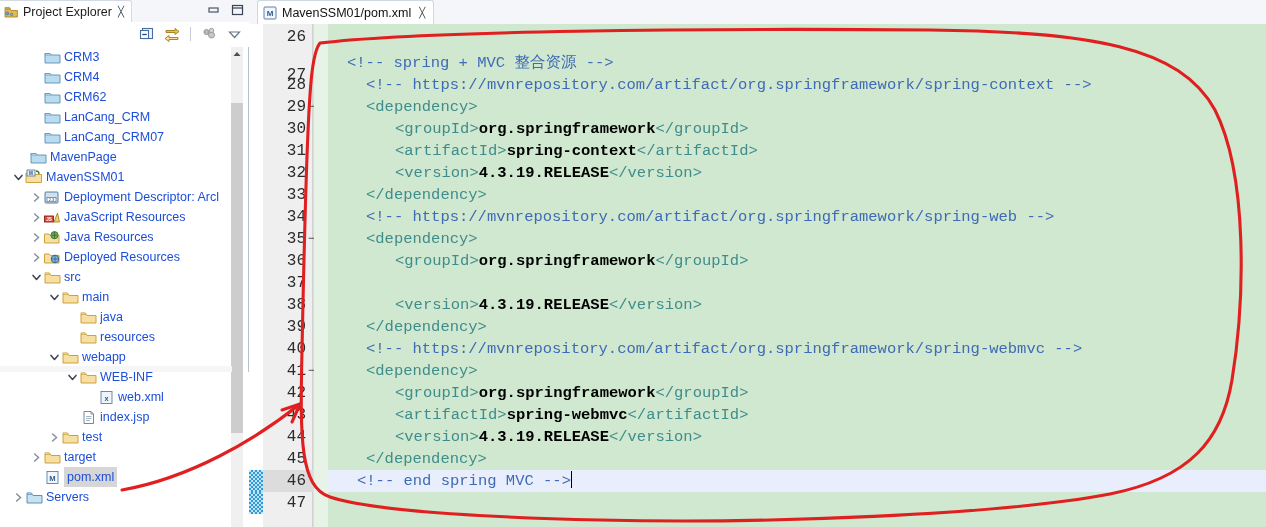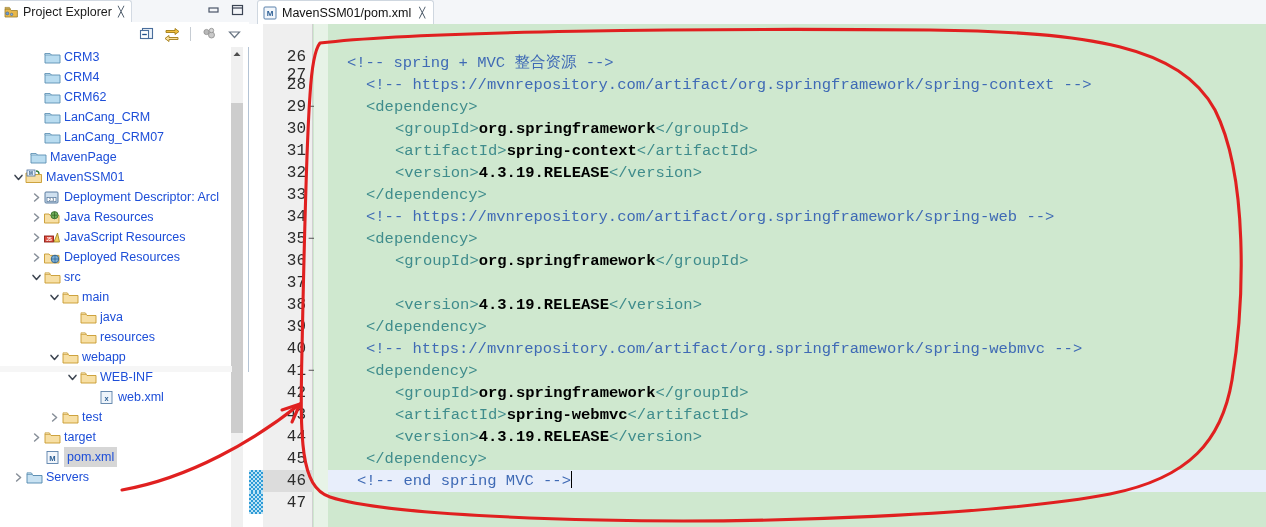--- a/index.html
+++ b/index.html
@@ -384,41 +384,41 @@
           <span class="lbl">Deployment Descriptor: Arcl</span>
         </div>
         <div class="tree-row" style="padding-left: 30px;">
           <span class="twisty">
             <svg width="11" height="11" viewBox="0 0 11 11">
               <path d="M3.6 2 L7.6 5.5 L3.6 9" fill="none" stroke="#868e98" stroke-width="1.5" stroke-linecap="round" stroke-linejoin="round"></path>
             </svg>
           </span>
           <span class="ic">
             <svg width="18" height="15" viewBox="0 0 18 15">
+              <rect x="1.5" y="6" width="9" height="6" fill="#e04a3c" stroke="#8a2018" stroke-width="0.9"></rect>
+              <text x="6" y="11" font-size="4.6" font-family="Liberation Sans, sans-serif" fill="#ffffff" text-anchor="middle" font-weight="bold">JS</text>
+              <path d="M11 12 L14.5 3 L16.5 12 Z" fill="#f2d15e" stroke="#9b7c16" stroke-width="0.8"></path>
+            </svg>
+          </span>
+          <span class="lbl">JavaScript Resources</span>
+        </div>
+        <div class="tree-row" style="padding-left: 30px;">
+          <span class="twisty">
+            <svg width="11" height="11" viewBox="0 0 11 11">
+              <path d="M3.6 2 L7.6 5.5 L3.6 9" fill="none" stroke="#868e98" stroke-width="1.5" stroke-linecap="round" stroke-linejoin="round"></path>
+            </svg>
+          </span>
+          <span class="ic">
+            <svg width="18" height="15" viewBox="0 0 18 15">
               <path d="M1.5 4 L6 4 L7.2 5.4 L16 5.4 L16 13 L1.5 13 Z" fill="#f7dfa4" stroke="#c79a2e" stroke-width="0.9"></path>
               <circle cx="11.5" cy="5.2" r="3.6" fill="#6fae5a" stroke="#3a6e2c" stroke-width="0.9"></circle>
               <path d="M9 5.2 h5 M11.5 1.8 v6.8" stroke="#2f5f22" stroke-width="0.7"></path>
             </svg>
           </span>
           <span class="lbl">Java Resources</span>
-        </div>
-        <div class="tree-row" style="padding-left: 30px;">
-          <span class="twisty">
-            <svg width="11" height="11" viewBox="0 0 11 11">
-              <path d="M3.6 2 L7.6 5.5 L3.6 9" fill="none" stroke="#868e98" stroke-width="1.5" stroke-linecap="round" stroke-linejoin="round"></path>
-            </svg>
-          </span>
-          <span class="ic">
-            <svg width="18" height="15" viewBox="0 0 18 15">
-              <rect x="1.5" y="6" width="9" height="6" fill="#e04a3c" stroke="#8a2018" stroke-width="0.9"></rect>
-              <text x="6" y="11" font-size="4.6" font-family="Liberation Sans, sans-serif" fill="#ffffff" text-anchor="middle" font-weight="bold">JS</text>
-              <path d="M11 12 L14.5 3 L16.5 12 Z" fill="#f2d15e" stroke="#9b7c16" stroke-width="0.8"></path>
-            </svg>
-          </span>
-          <span class="lbl">JavaScript Resources</span>
         </div>
         <div class="tree-row" style="padding-left: 30px;">
           <span class="twisty">
             <svg width="11" height="11" viewBox="0 0 11 11">
               <path d="M3.6 2 L7.6 5.5 L3.6 9" fill="none" stroke="#868e98" stroke-width="1.5" stroke-linecap="round" stroke-linejoin="round"></path>
             </svg>
           </span>
           <span class="ic">
             <svg width="18" height="15" viewBox="0 0 18 15">
               <path d="M1.5 4 L6 4 L7.2 5.4 L16 5.4 L16 13 L1.5 13 Z" fill="#f7dfa4" stroke="#c79a2e" stroke-width="0.9"></path>
@@ -506,20 +506,33 @@
         </div>
         <div class="tree-row" style="padding-left: 84px;">
           <span class="twisty"></span>
           <span class="ic">
             <svg width="15" height="15" viewBox="0 0 15 15">
               <rect x="2" y="1.5" width="11" height="12" fill="#eef4fa" stroke="#5b80a8" stroke-width="0.9"></rect>
               <text x="7.5" y="10.5" font-size="7.4" font-family="Liberation Sans, sans-serif" fill="#2a5d94" text-anchor="middle" font-weight="bold">x</text>
             </svg>
           </span>
           <span class="lbl">web.xml</span>
+        </div>
+        <div class="tree-row" style="padding-left: 66px;">
+          <span class="twisty"></span>
+          <span class="ic">
+            <svg width="15" height="15" viewBox="0 0 15 15">
+              <path d="M3 1.5 H10 L12.5 4 V13.5 H3 Z" fill="#ffffff" stroke="#6a7a8a" stroke-width="0.9"></path>
+              <path d="M10 1.5 V4 H12.5" fill="none" stroke="#6a7a8a" stroke-width="0.8"></path>
+              <line x1="5" y1="6.5" x2="10.5" y2="6.5" stroke="#8fa3b5" stroke-width="0.8"></line>
+              <line x1="5" y1="8.5" x2="10.5" y2="8.5" stroke="#8fa3b5" stroke-width="0.8"></line>
+              <line x1="5" y1="10.5" x2="9" y2="10.5" stroke="#8fa3b5" stroke-width="0.8"></line>
+            </svg>
+          </span>
+          <span class="lbl">index.jsp</span>
         </div>
         <div class="tree-row" style="padding-left: 48px;">
           <span class="twisty">
             <svg width="11" height="11" viewBox="0 0 11 11">
               <path d="M3.6 2 L7.6 5.5 L3.6 9" fill="none" stroke="#868e98" stroke-width="1.5" stroke-linecap="round" stroke-linejoin="round"></path>
             </svg>
           </span>
           <span class="ic">
             <svg width="17" height="15" viewBox="0 0 17 15">
               <path d="M1 4 L5.8 4 L7 5.5 L16 5.5 L16 13 L1 13 Z" fill="#f7dfa4" stroke="#c79a2e" stroke-width="0.9"></path>
@@ -593,21 +606,21 @@
         <span class="close-x">╳</span>
       </div>
     </div>
 
     <div id="code-area">
       <div id="gutter-marker">
           <div class="marker-row" style="top: 446px;"></div>
           <div class="marker-row" style="top: 468px;"></div>
         </div>
       <div id="gutter">
-          <div class="ln" style="top: 22px;">26</div>
+          <div class="ln" style="top: 2px;">26</div>
           <div class="ln" style="top: 40px;">27</div>
           <div class="ln" style="top: 50px;">28</div>
           <div class="ln" style="top: 72px;">29<span class="foldmark">−</span></div>
           <div class="ln" style="top: 94px;">30</div>
           <div class="ln" style="top: 116px;">31</div>
           <div class="ln" style="top: 138px;">32</div>
           <div class="ln" style="top: 160px;">33</div>
           <div class="ln" style="top: 182px;">34</div>
           <div class="ln" style="top: 204px;">35<span class="foldmark">−</span></div>
           <div class="ln" style="top: 226px;">36</div>

